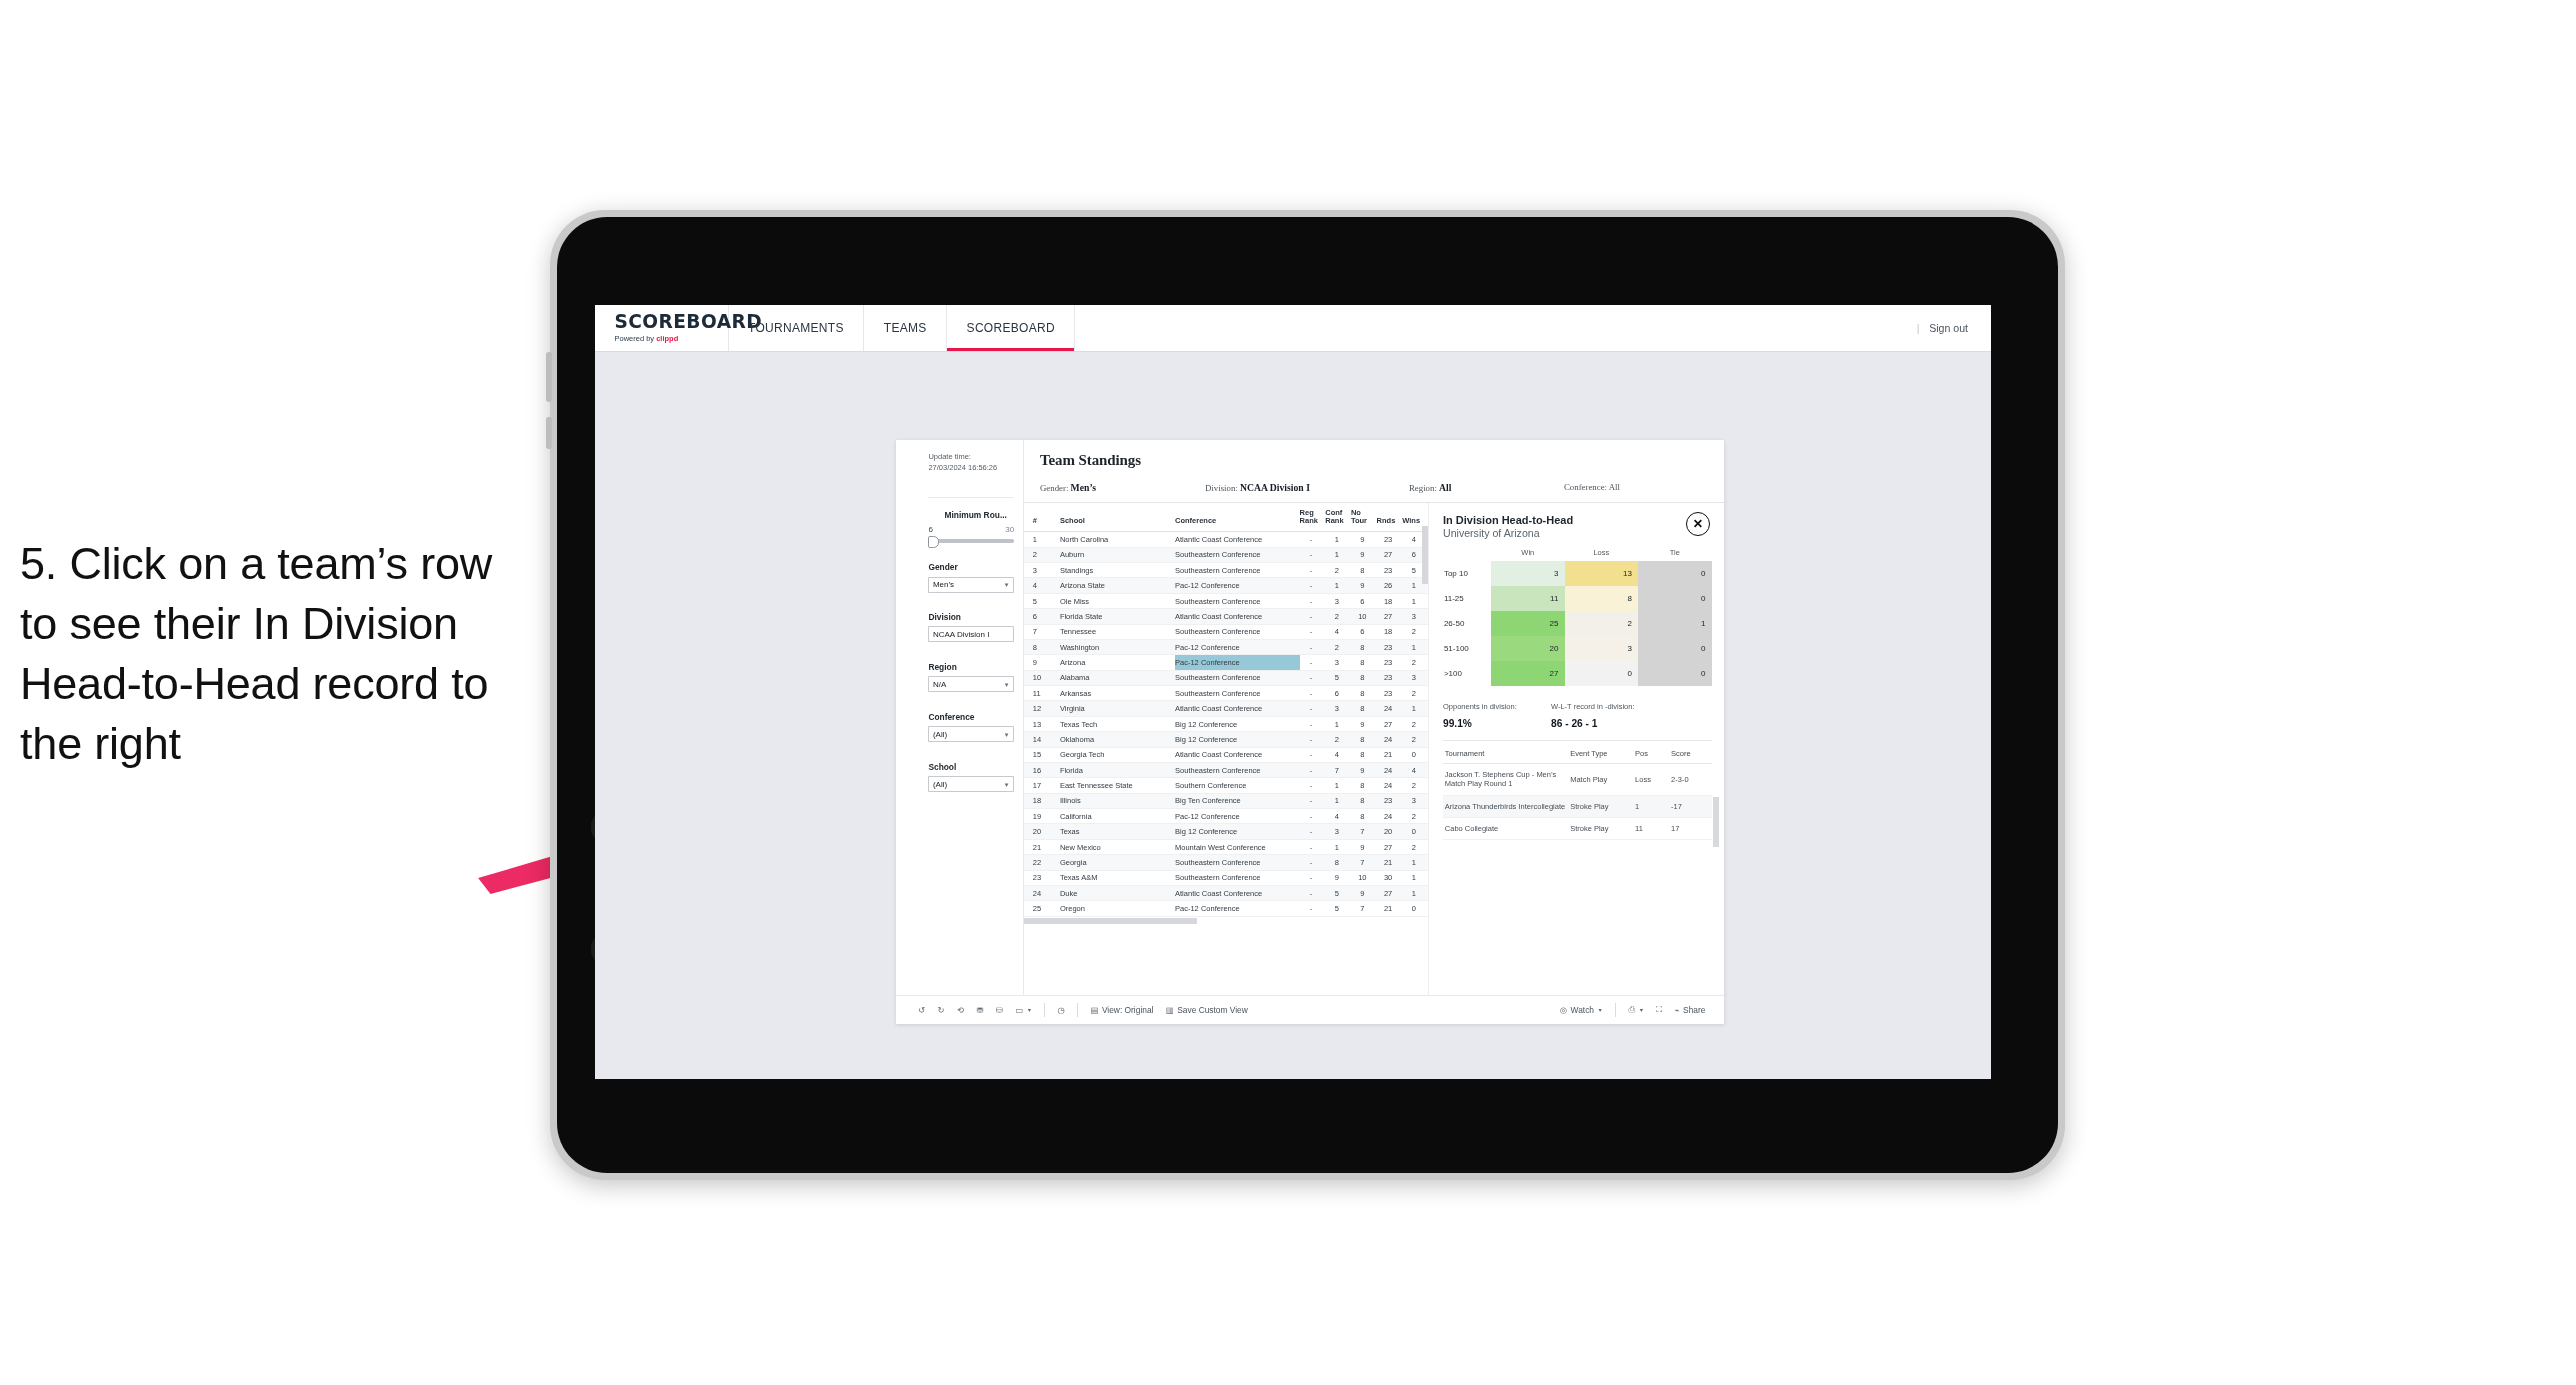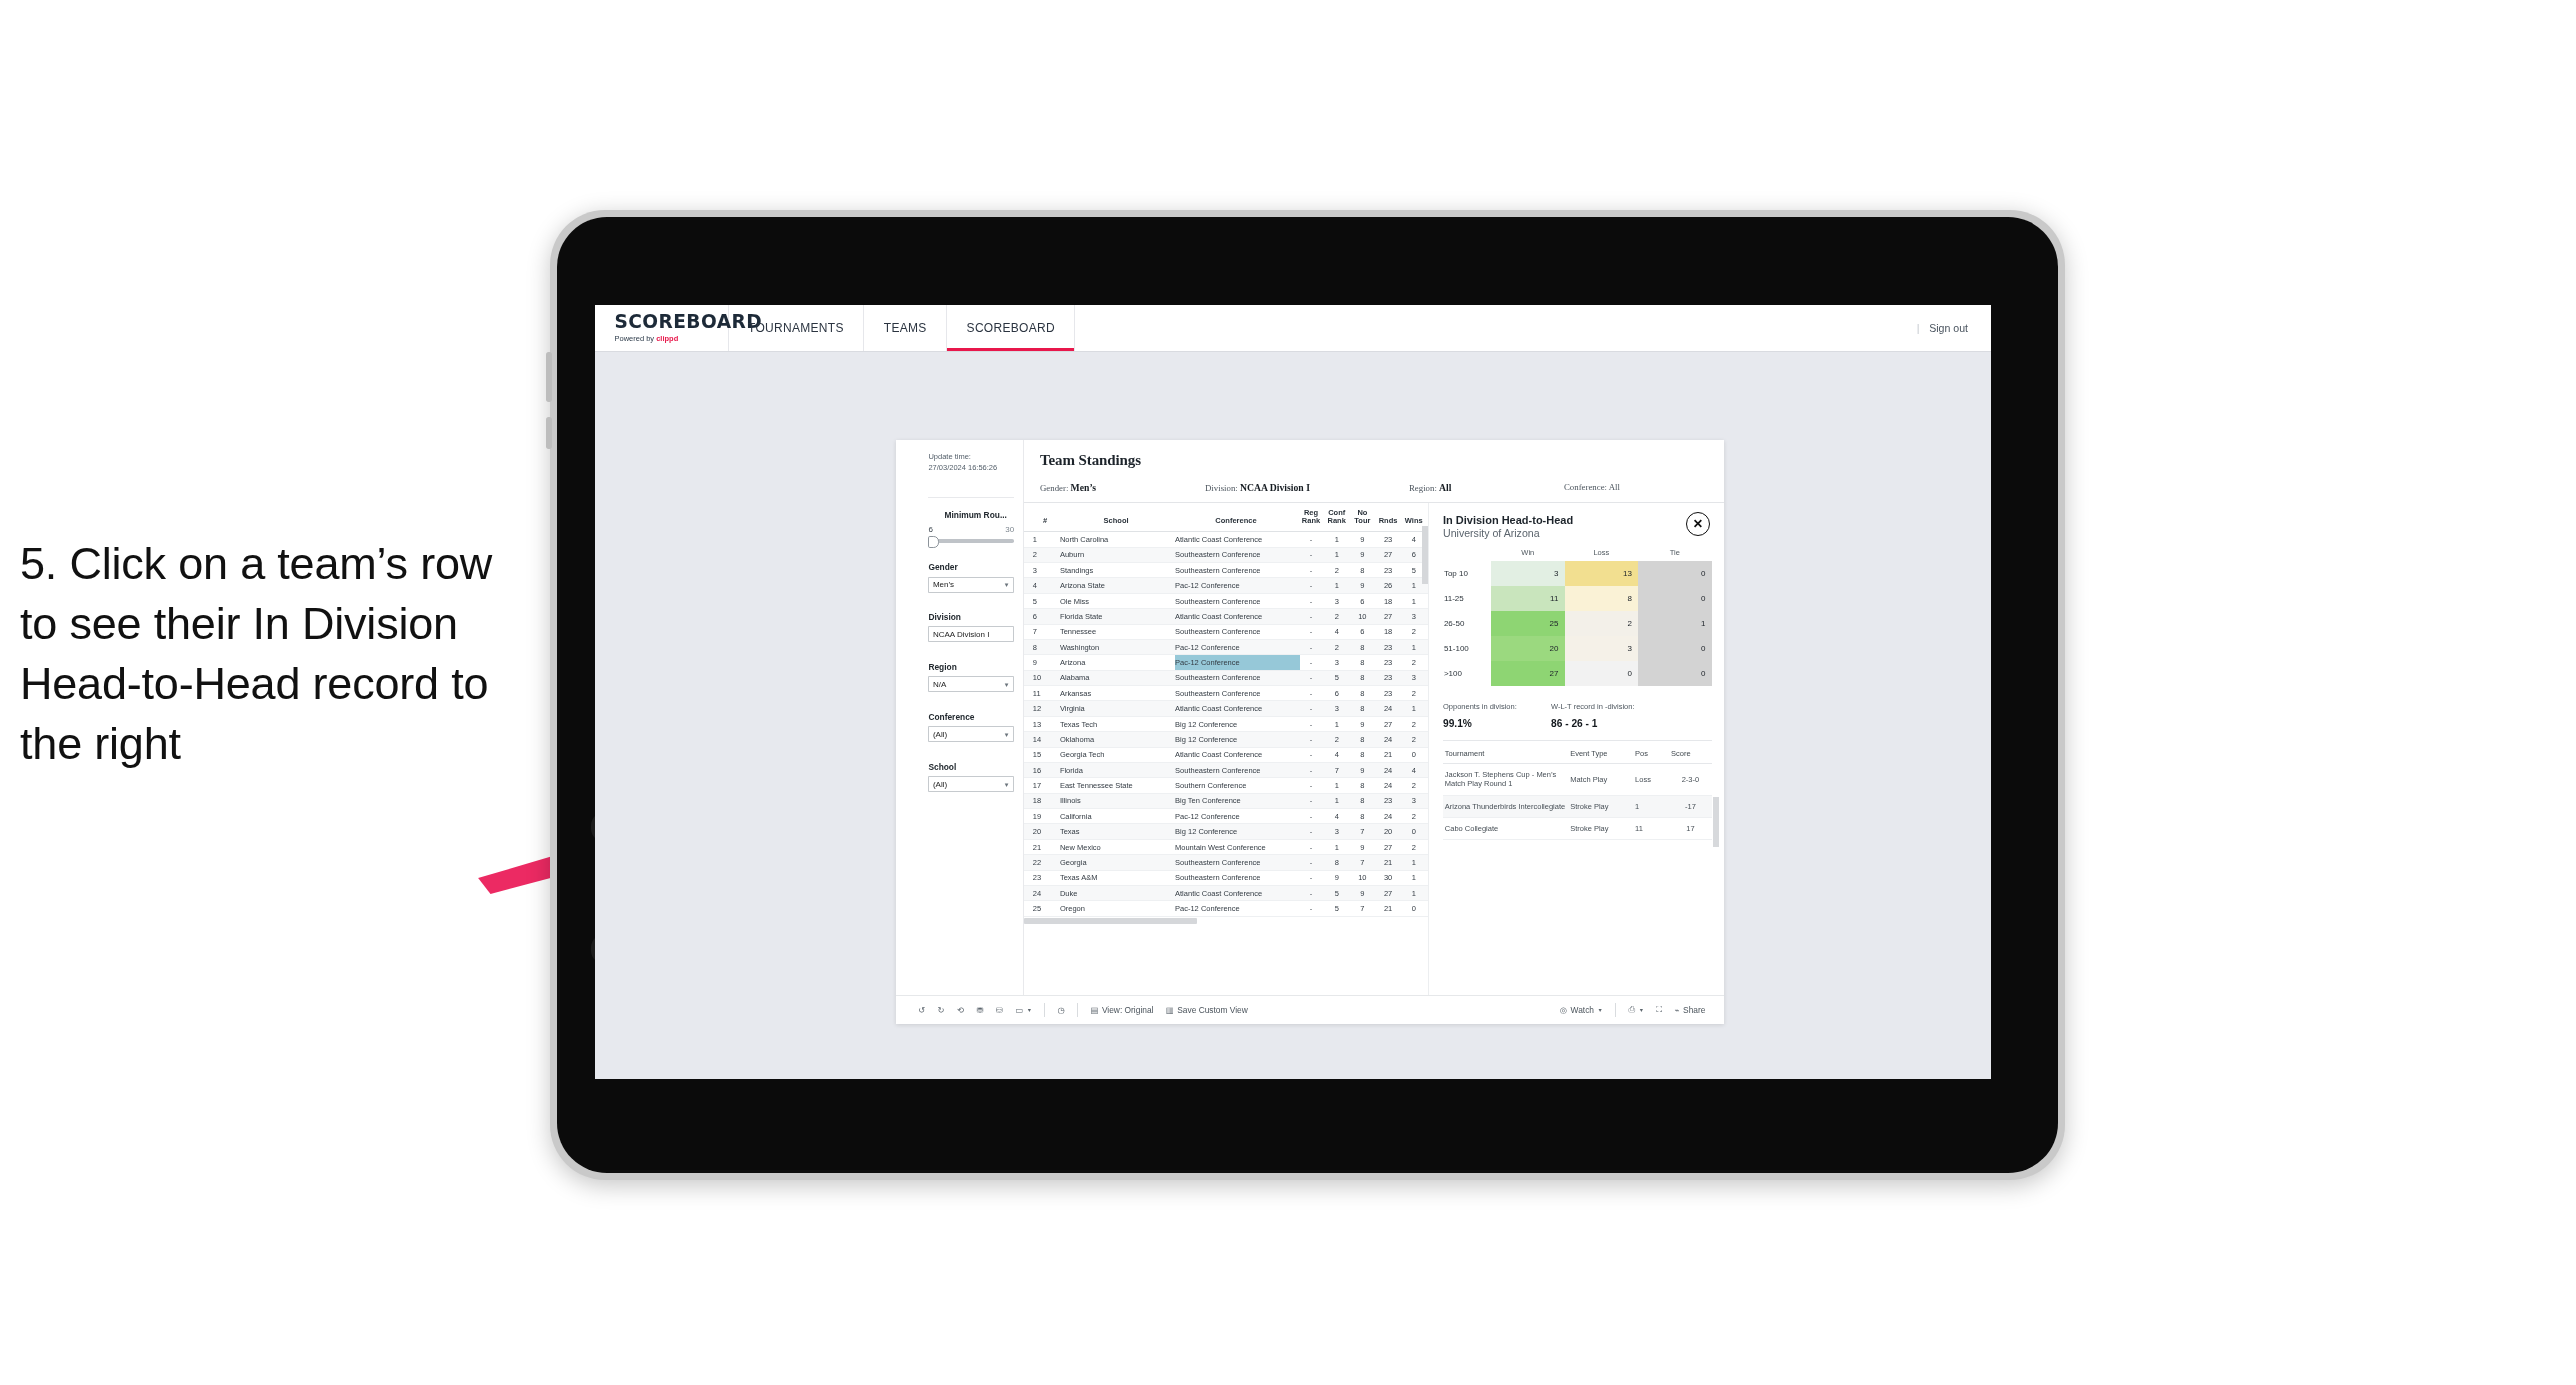--- a/index.html
+++ b/index.html
@@ -77,21 +77,21 @@
   #mainhead{padding:12.4px 0 0 16px;font-family:Liberation Serif, serif;}
   #mhtitle{font-size:15px;font-weight:700;color:#1d242b;letter-spacing:-0.1px;}
   #mhmeta{display:flex;margin-top:12.4px;font-size:8.8px;color:#4c555e;padding-bottom:9.7px;}
   #mhmeta .mi{margin-right:0;}
   #mhmeta b{color:#151b21;font-size:9.7px;font-weight:700;}
   #splitrow{flex:1;display:flex;min-height:0;border-top:0.9px solid #e3e5e8;}
 
   
   #tblwrap{width:404px;position:relative;display:flex;flex-direction:column;}
   table.std{border-collapse:collapse;width:100%;table-layout:fixed;}
-  table.std th{font-size:7.5px;font-weight:700;color:#2a323a;text-align:center;padding:5.3px 2.7px 5.3px 0;
+  table.std th{font-size:7.5px;font-weight:700;color:#2a323a;text-align:left;padding:5.3px 2.7px 5.3px 0;
                vertical-align:bottom;border-bottom:0.9px solid #dfe2e5;line-height:1.15;}
   table.std td{font-size:7.5px;color:#333b43;padding:2.7px 2.7px 2.7px 0;border-bottom:0.9px solid #eef0f2;
                white-space:nowrap;overflow:hidden;text-overflow:ellipsis;}
   table.std tr:nth-child(even) td{background:#f7f8f9;}
   td.num,th.num{text-align:center;padding-right:0;}
   .c-rank{width:23px;padding-left:8.8px!important;}
   .c-school{width:108px;}
   .c-conf{width:117px;}
   .c-n{width:22px;}
   td.hl{background:#96c8d8!important;color:#1d2933;}
@@ -119,21 +119,21 @@
   #statsrow .val{font-size:10.2px;font-weight:700;color:#14191e;}
   #trnsep{height:0.9px;background:#e5e7ea;margin-top:11.5px;}
   table.trn{border-collapse:collapse;width:100%;table-layout:fixed;margin-top:2.7px;}
   table.trn th{font-size:7.5px;font-weight:400;color:#41494f;text-align:left;padding:5.3px 1.8px;
                border-bottom:0.9px solid #e5e7ea;}
   table.trn td{font-size:7.5px;color:#474f56;padding:6.2px 1.8px;border-bottom:0.9px solid #eef0f2;vertical-align:middle;}
   table.trn tr.alt td{background:#f6f7f8;}
   .t-name{width:96px;}
   .t-type{width:48px;}
   .t-pos{width:25px;}
-  .t-score{width:30px;text-align:center;}
+  .t-score{width:30px;}
   #trnscroll{position:absolute;right:5.3px;top:294px;width:5.3px;height:50px;background:#d7d9dc;}
 
   
   #toolbar{height:28px;border-top:0.9px solid #e6e8ea;display:flex;align-items:center;
            padding-left:16px;gap:0;background:#fff;}
   .tbi{display:flex;align-items:center;font-size:8.4px;color:#4a535b;cursor:pointer;
        padding:0 6.2px;gap:3.5px;}
   .tbsep{width:0.9px;height:13.3px;background:#d9dcdf;margin:0 6.2px;}
   .ic{display:inline-block;color:#5d666e;}
   #tbright{margin-left:auto;display:flex;align-items:center;padding-right:12.4px;}

